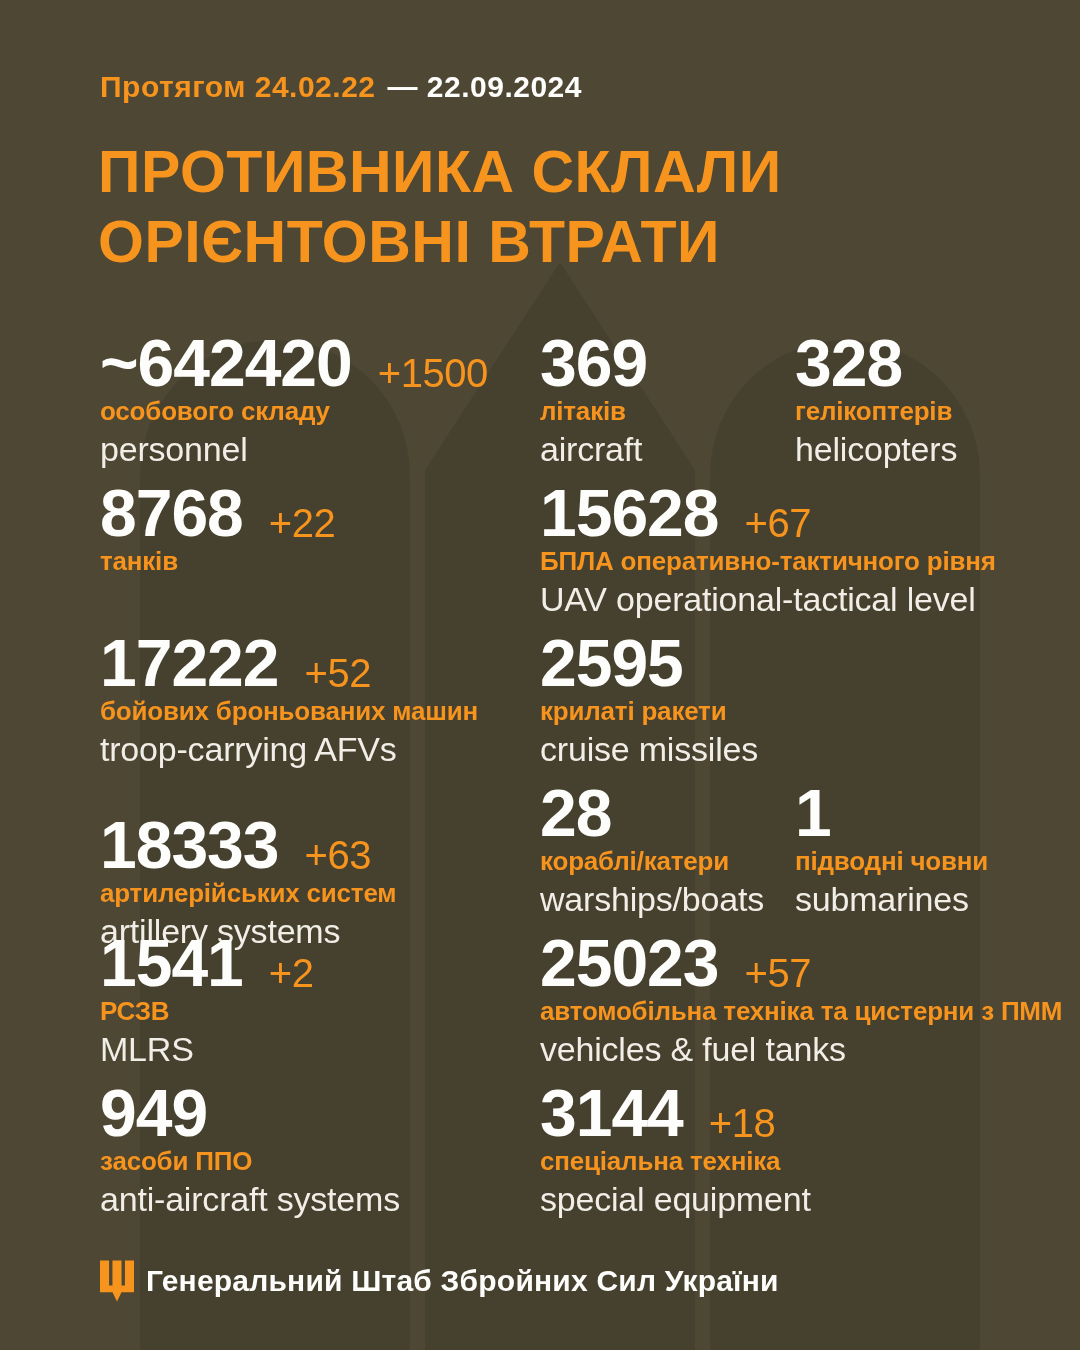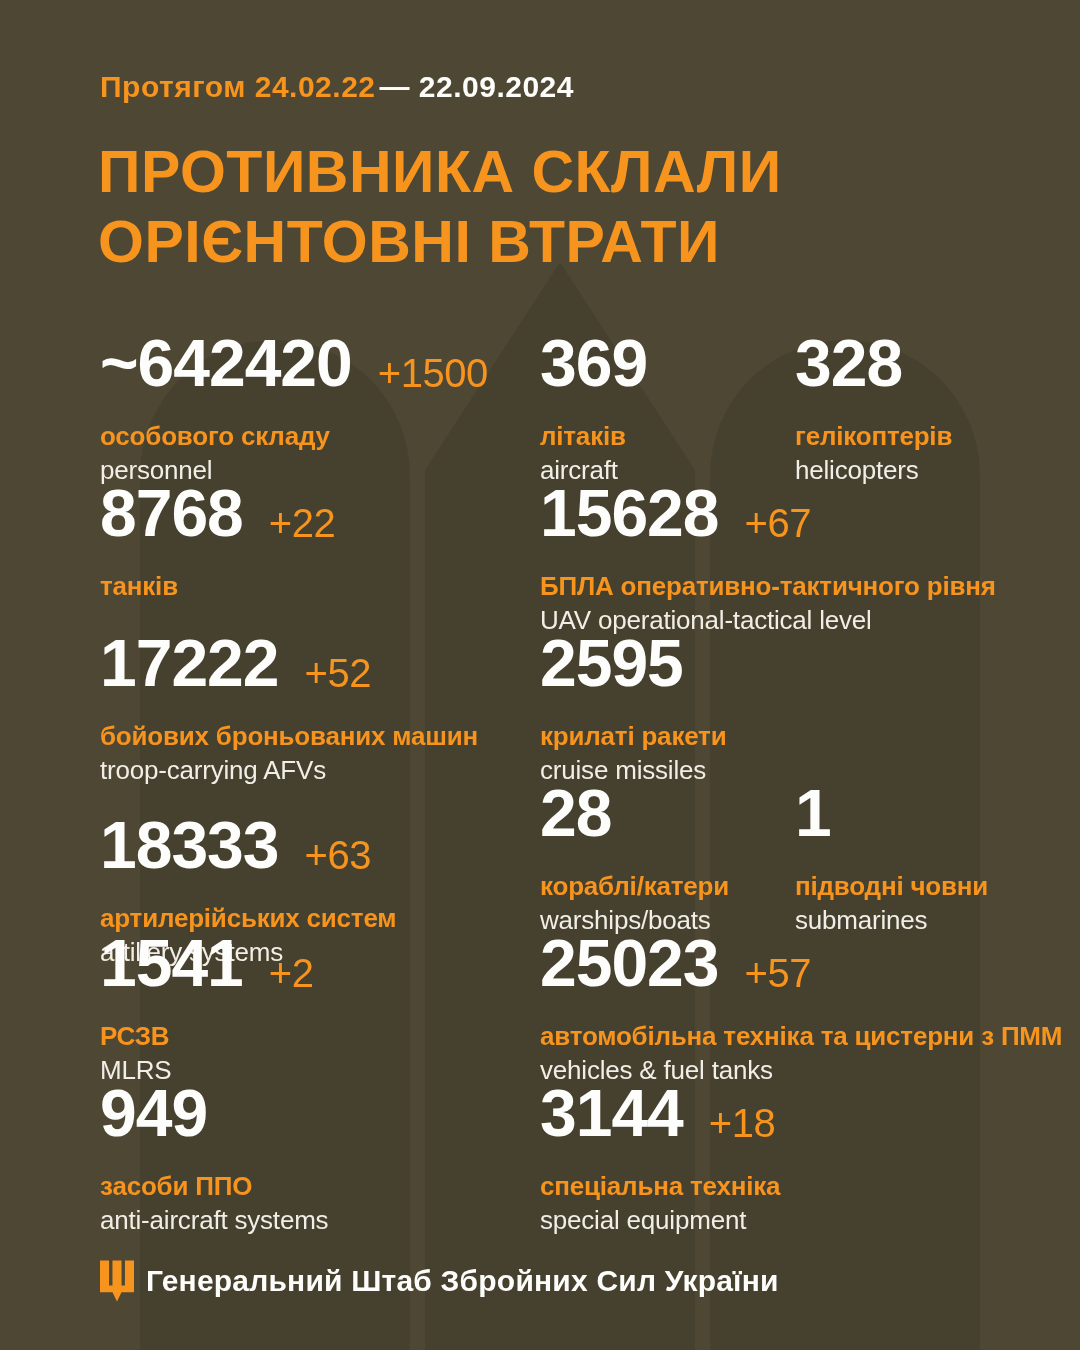--- a/index.html
+++ b/index.html
@@ -13,48 +13,48 @@
   #poster{
     position:relative;
     width:1080px;height:1350px;
     background:var(--bg);
     overflow:hidden;
   }
   .watermark{position:absolute;left:0;top:0;pointer-events:none;}
   .period{
     position:absolute;left:100px;top:70px;
     font-size:30px;letter-spacing:0.5px;
-    display:flex;gap:4px;align-items:baseline;
+    display:flex;gap:12px;align-items:baseline;
   }
   .period .prefix{color:var(--accent);font-weight:600;}
   .period .date{color:var(--white);font-weight:800;}
   .title{
     position:absolute;left:98px;top:138px;
     color:var(--accent);
     font-size:59px;font-weight:800;line-height:1.18;
     letter-spacing:0.5px;
   }
   .stat{position:absolute;}
   .num-row{display:flex;align-items:flex-end;gap:26px;}
   .num{
     font-size:66px;font-weight:800;color:var(--white);
     line-height:1;letter-spacing:-1px;
   }
   .delta{
     font-size:40px;font-weight:400;color:var(--accent);
     letter-spacing:-0.5px;
   }
   .lbl-ua{
-    margin-top:25px;
+    margin-top:0;
     font-size:26px;font-weight:700;color:var(--accent);
     letter-spacing:-0.2px;
   }
   .lbl-en{
     margin-top:3px;
-    font-size:26px;font-weight:400;color:var(--soft-white);
+    font-size:34px;font-weight:400;color:var(--soft-white);
     letter-spacing:-0.2px;
   }
   .footer{
     position:absolute;left:100px;top:1260px;
     display:flex;align-items:center;gap:12px;
   }
   .footer .org{
     color:var(--white);font-size:30px;font-weight:700;
     letter-spacing:0.2px;
   }

